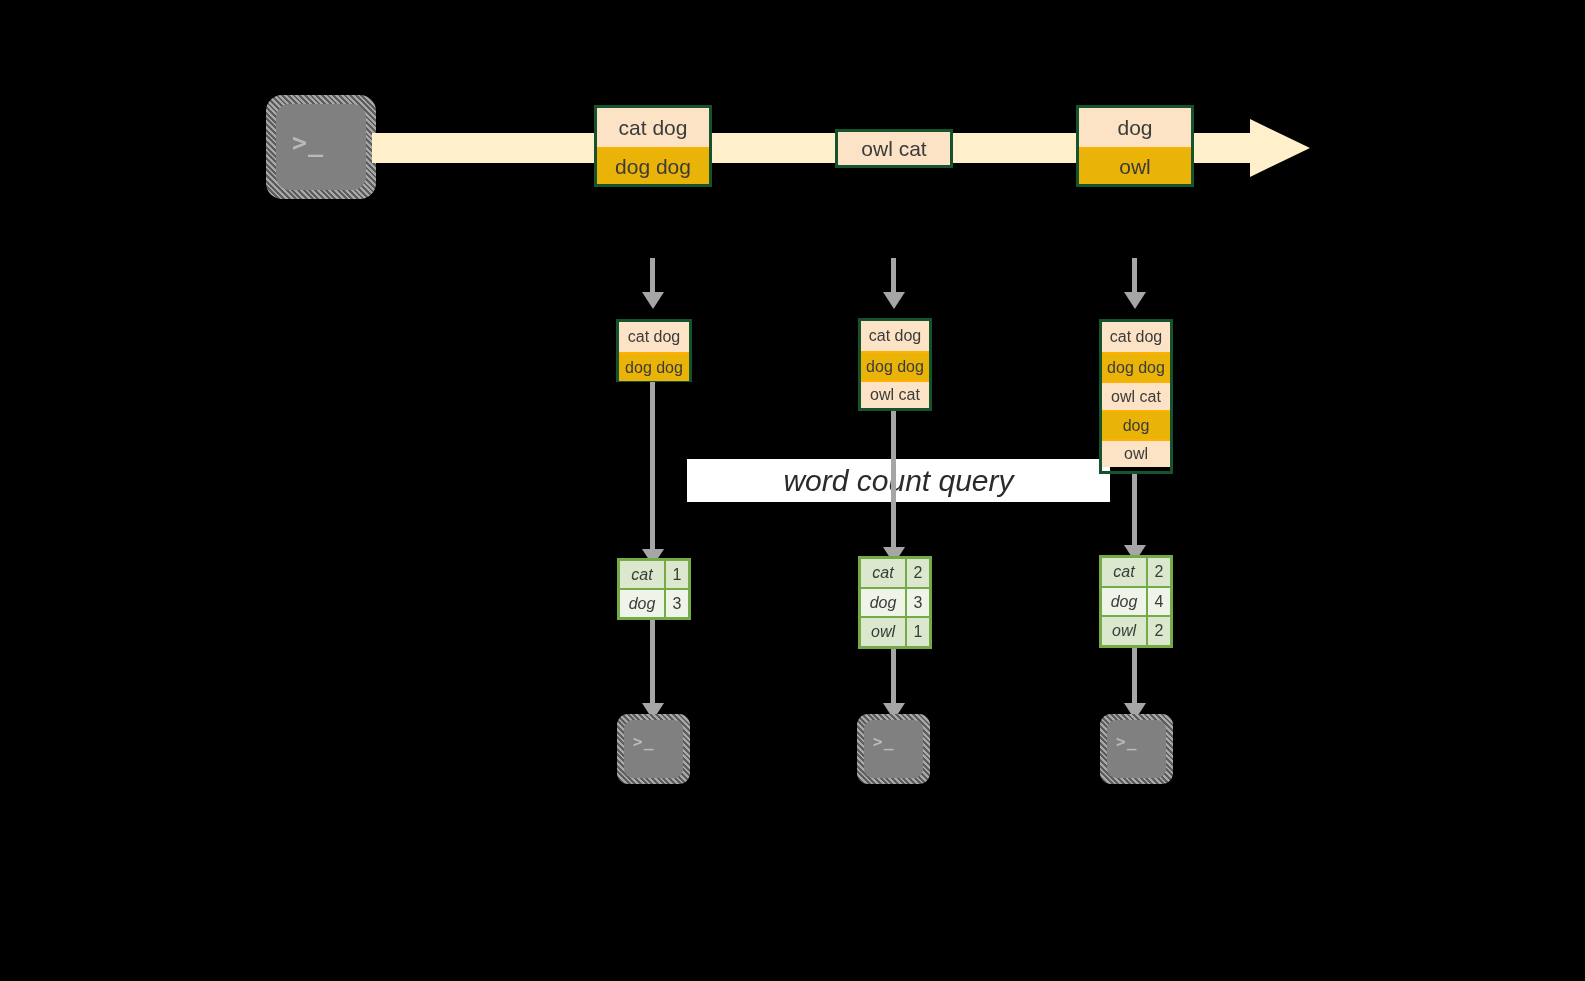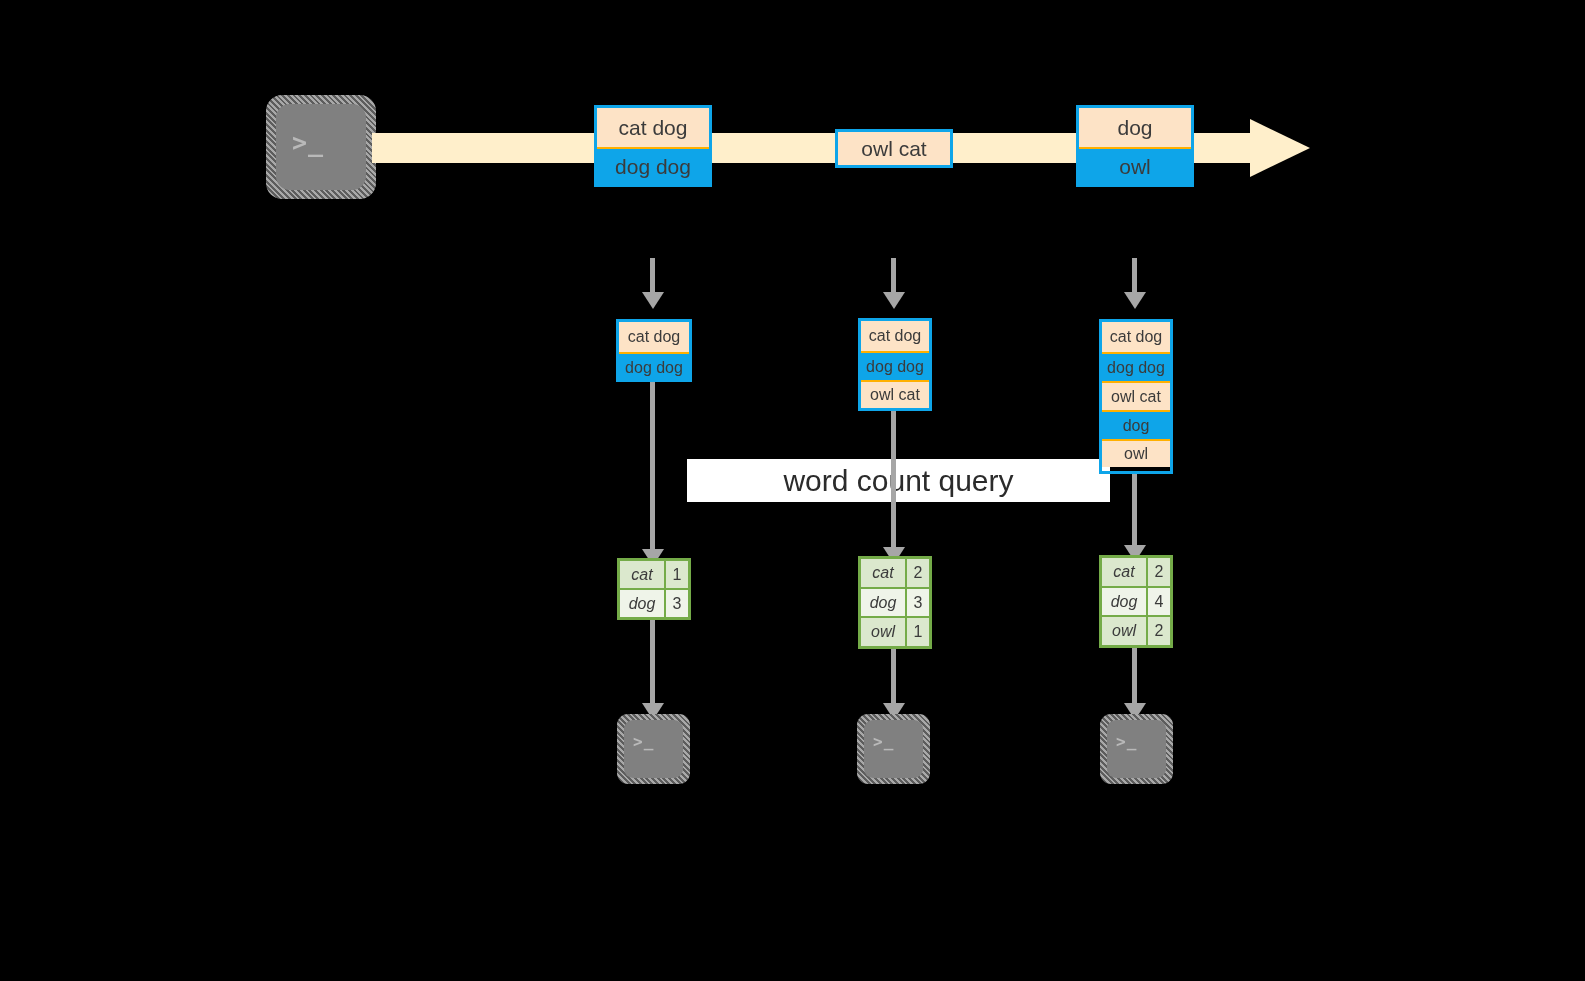--- a/index.html
+++ b/index.html
@@ -27,25 +27,25 @@
   }
 
   
   .stream-band{position:absolute;background:#ffefcb;}
   .stream-head{position:absolute;width:0;height:0;
     border-top:29px solid transparent;
     border-bottom:29px solid transparent;
     border-left:60px solid #ffefcb;}
 
   
-  .ebox{position:absolute;border:3px solid #0ea5e9;box-sizing:border-box;}
+  .ebox{position:absolute;border:3px solid #14532d;box-sizing:border-box;}
   .erow{box-sizing:border-box;display:flex;align-items:center;justify-content:center;
         white-space:nowrap;color:#3b3b3b;}
   .erow.d{background:#fde3c6;}
-  .erow.l{background:#0ea5e9;text-align:center;}
+  .erow.l{background:#eab308;text-align:center;}
   .erow + .erow{border-top:2px solid #ffb000;}
 
   
   .gbox{position:absolute;border:3px solid #74ab48;box-sizing:border-box;
         display:flex;flex-direction:column;}
   .grow{display:flex;box-sizing:border-box;flex:1;}
   .grow + .grow{border-top:2px solid #74ab48;}
   .gcell{box-sizing:border-box;display:flex;align-items:center;
          justify-content:center;white-space:nowrap;color:#3b3b3b;}
   .gcell.k{flex:0 0 auto;font-style:italic;}
@@ -56,21 +56,21 @@
   
   .vline{position:absolute;background:#a6a6a6;width:5px;}
   .vhead{position:absolute;width:0;height:0;
     border-left:11px solid transparent;
     border-right:11px solid transparent;
     border-top:17px solid #a6a6a6;}
 
   
   .wband{position:absolute;background:#ffffff;}
   .wlabel{position:absolute;color:#2b2b2b;white-space:nowrap;
-          display:flex;align-items:center;justify-content:center;}
+          display:flex;align-items:center;justify-content:center;font-style:italic;}
 </style>
 </head>
 <body>
 
 <div class="stage">
 
   <div class="term" style="left:266px;top:95px;width:110px;height:104px;">
     <div class="hatch" style="border-radius:16px;"></div>
     <div class="inner" style="left:10px;top:9px;right:10px;bottom:9px;"></div>
     <div class="glyph" style="left:26px;top:35px;font-size:25px;">&gt;_</div>

